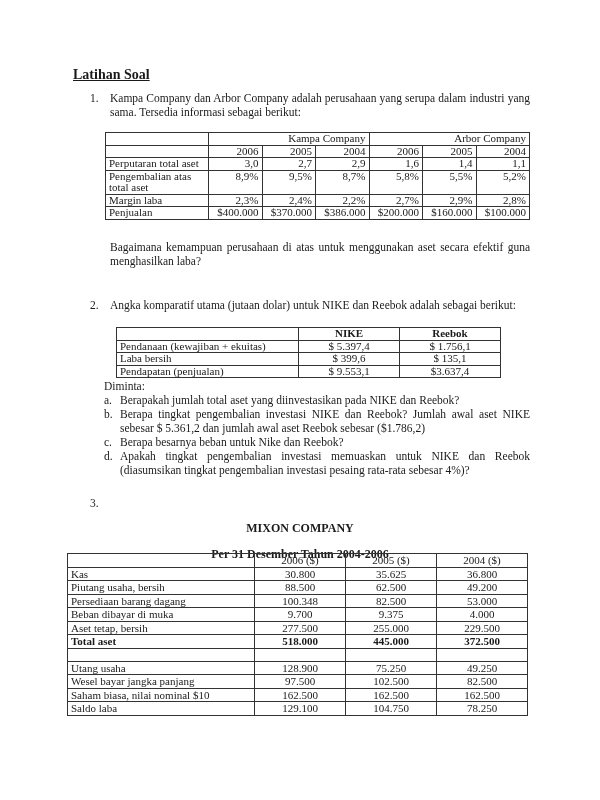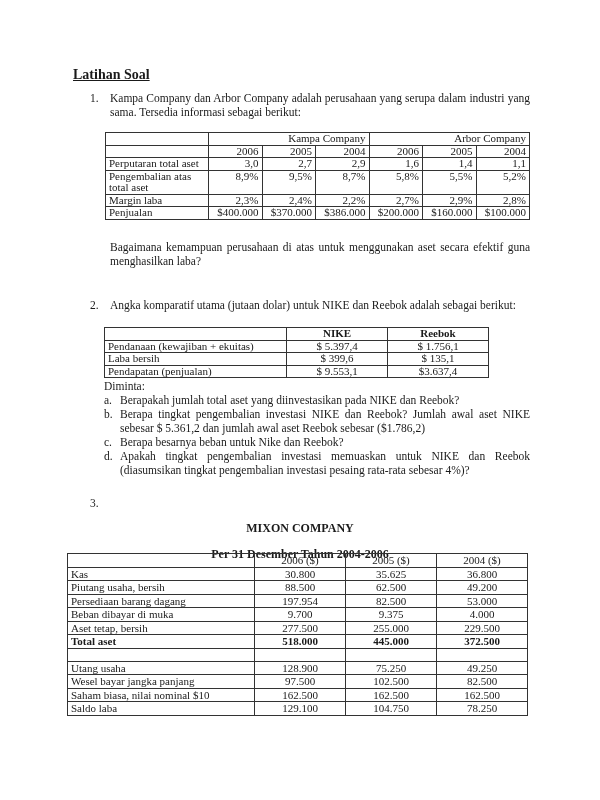--- a/index.html
+++ b/index.html
@@ -14,21 +14,21 @@
       font-weight: bold; text-decoration: underline; font-size: 14px;
     }
     .q { position: absolute; left: 90px; width: 440px; line-height: 14px; }
     .q .num { position: absolute; left: 0; top: 0; }
     .q .body { margin-left: 20px; text-align: justify; }
     table { border-collapse: collapse; position: absolute; }
     td, th { border: 1px solid #333; padding: 0 3px; font-weight: normal; line-height: 11.5px; font-size: 11px; }
     .t1 { left: 105px; top: 132px; width: 425px; }
     .t1 td { text-align: right; }
     .t1 td.lbl { text-align: left; width: 96px; }
-    .t2 { left: 104px; top: 327px; width: 385px; }
+    .t2 { left: 116px; top: 327px; width: 385px; }
     .t2 td { text-align: center; }
     .t2 td.lbl { text-align: left; width: 175px; }
     .t2 th { font-weight: bold; text-align: center; }
     .t3 { left: 67px; top: 553px; width: 461px; }
     .t3 td { text-align: center; line-height: 12.5px; }
     .t3 td.lbl { text-align: left; width: 180px; }
     .t3 tr.bold td { font-weight: bold; }
     .t3 tr.empty td { height: 12px; }
     .subq { position: absolute; left: 104px; width: 426px; line-height: 14px; }
     .subq .item { position: relative; padding-left: 16px; text-align: justify; }
@@ -178,21 +178,21 @@
       <td>36.800</td>
     </tr>
     <tr>
       <td class="lbl">Piutang usaha, bersih</td>
       <td>88.500</td>
       <td>62.500</td>
       <td>49.200</td>
     </tr>
     <tr>
       <td class="lbl">Persediaan barang dagang</td>
-      <td>197.954</td>
+      <td>100.348</td>
       <td>82.500</td>
       <td>53.000</td>
     </tr>
     <tr>
       <td class="lbl">Beban dibayar di muka</td>
       <td>9.700</td>
       <td>9.375</td>
       <td>4.000</td>
     </tr>
     <tr>

